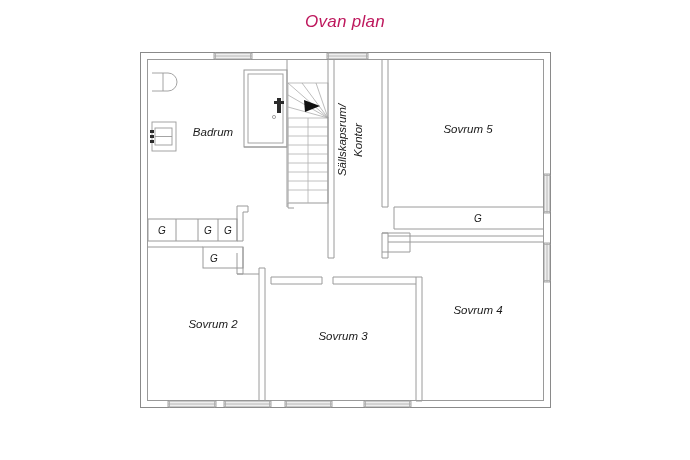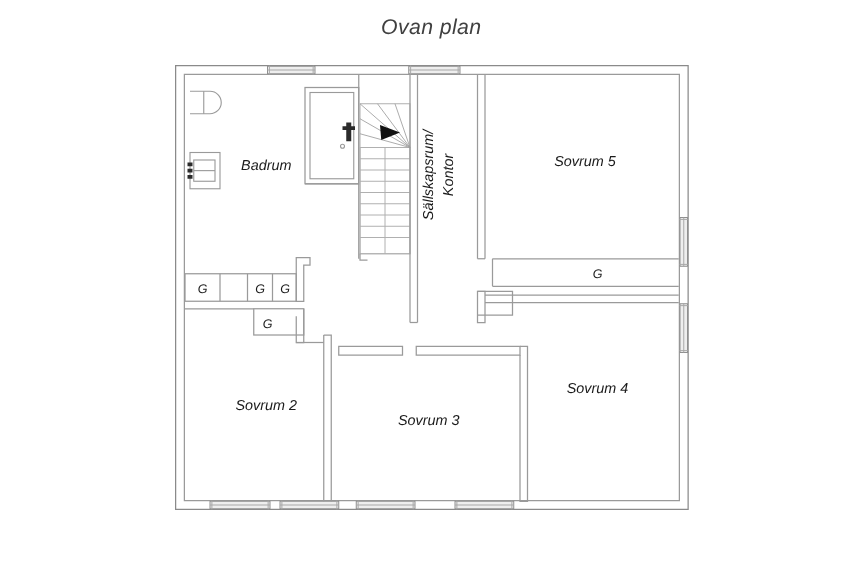--- a/index.html
+++ b/index.html
@@ -21,21 +21,21 @@
   }
   #plan-title {
     position: absolute;
     left: 0;
     top: 12px;
     width: 690px;
     text-align: center;
     font-family: "Liberation Sans", sans-serif;
     font-style: italic;
     font-size: 17px;
-    color: #404040;
+    color: #be185d;
     letter-spacing: 0.3px;
   }
   svg#floorplan {
     position: absolute;
     left: 0;
     top: 0;
   }
   .wall    { fill: none; stroke: #8a8a8a; stroke-width: 1; }
   .wall-in { fill: none; stroke: #9a9a9a; stroke-width: 1; }
   .thin    { fill: none; stroke: #a8a8a8; stroke-width: 0.8; }

